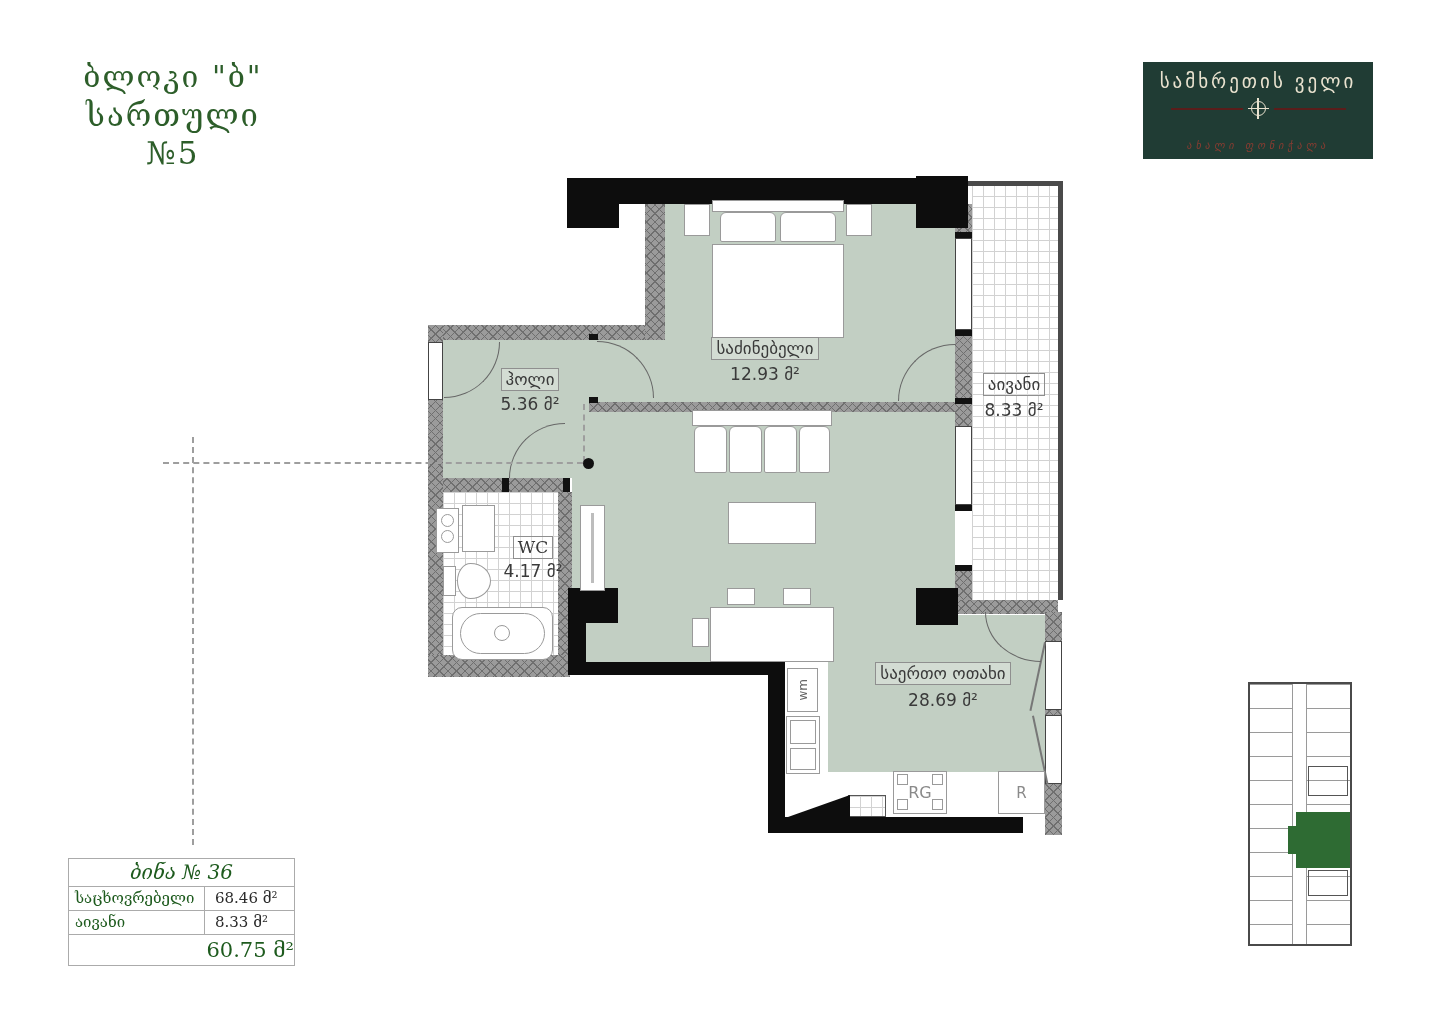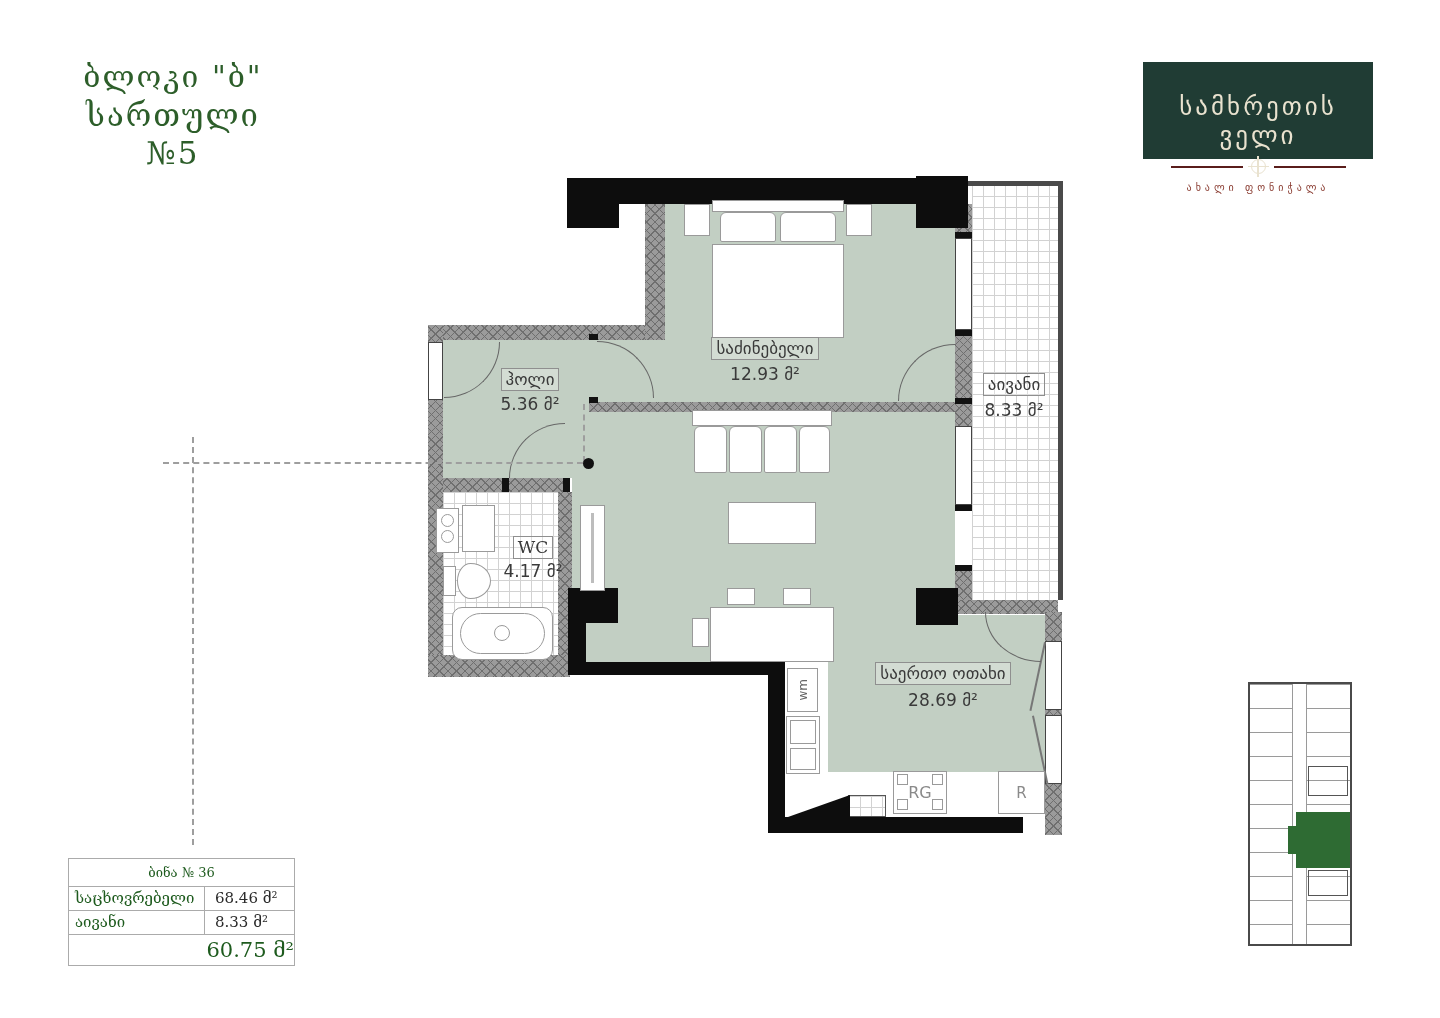--- a/index.html
+++ b/index.html
@@ -38,31 +38,31 @@
   .wm-lbl{writing-mode:vertical-rl;transform:rotate(180deg);font-size:12px;color:#666;}
   
   .dash-h{border-top:2px dashed #9e9e9e;}
   .dash-v{border-left:2px dashed #9e9e9e;}
   .dot{background:#111;border-radius:50%;}
   
   .title{font-family:"DejaVu Serif","DejaVu Sans",serif;color:#2d5e2a;text-align:center;line-height:1.25;}
   .title .t1{font-size:30px;letter-spacing:2px;}
   .title .t2{font-size:31px;letter-spacing:2px;}
   .logo{background:#203c34;color:#e9e2cf;text-align:center;}
-  .logo-name{font-size:25px;letter-spacing:3px;margin-top:30px;font-family:"DejaVu Sans",sans-serif;}
+  .logo-name{font-size:19px;letter-spacing:3px;margin-top:8px;font-family:"DejaVu Sans",sans-serif;}
   .logo-div{display:flex;align-items:center;justify-content:center;margin-top:9px;}
   .logo-line{height:2px;width:72px;background:#5a1d1b;}
   .compass{width:13px;height:13px;border:1.5px solid #e9e2cf;border-radius:50%;margin:0 8px;position:relative;}
   .compass:before,.compass:after{content:"";position:absolute;background:#e9e2cf;}
   .compass:before{left:50%;top:-4px;width:1.5px;height:21px;margin-left:-1px;}
   .compass:after{top:50%;left:-4px;height:1.5px;width:21px;margin-top:-1px;}
-  .logo-sub{font-size:10px;letter-spacing:4px;color:#8a3c31;margin-top:8px;}
+  .logo-sub{font-size:10px;letter-spacing:4px;color:#8a3c31;margin-top:24px;font-style:italic;}
   
   .stable{border:1px solid #ababab;font-family:"DejaVu Serif","DejaVu Sans",serif;color:#1e5b1e;box-sizing:border-box;background:#fff;}
-  .stable .hd{height:27px;line-height:27px;text-align:center;font-size:13px;border-bottom:1px solid #ababab;}
+  .stable .hd{height:27px;line-height:27px;text-align:center;font-size:20px;border-bottom:1px solid #ababab;font-style:italic;}
   .stable .rw{height:23px;line-height:23px;display:flex;border-bottom:1px solid #ababab;font-size:15px;}
   .stable .rw .lc{width:136px;padding-left:6px;border-right:1px solid #ababab;box-sizing:border-box;}
   .stable .rw .vc{flex:1;padding-left:10px;color:#2b2b2b;}
   .stable .ft{height:30px;line-height:30px;text-align:right;font-size:21px;}
   
   .mini{border:2px solid #4a4a4a;background:#fff;box-sizing:border-box;}
   .mini-strip{background-image:repeating-linear-gradient(#9a9a9a 0 1px,transparent 1px 24px);}
   .mini-corr{background:#9a9a9a;}
   .mini-green{background:#2e6b33;}
   .case{background:#777;width:2px;transform-origin:top left;}

